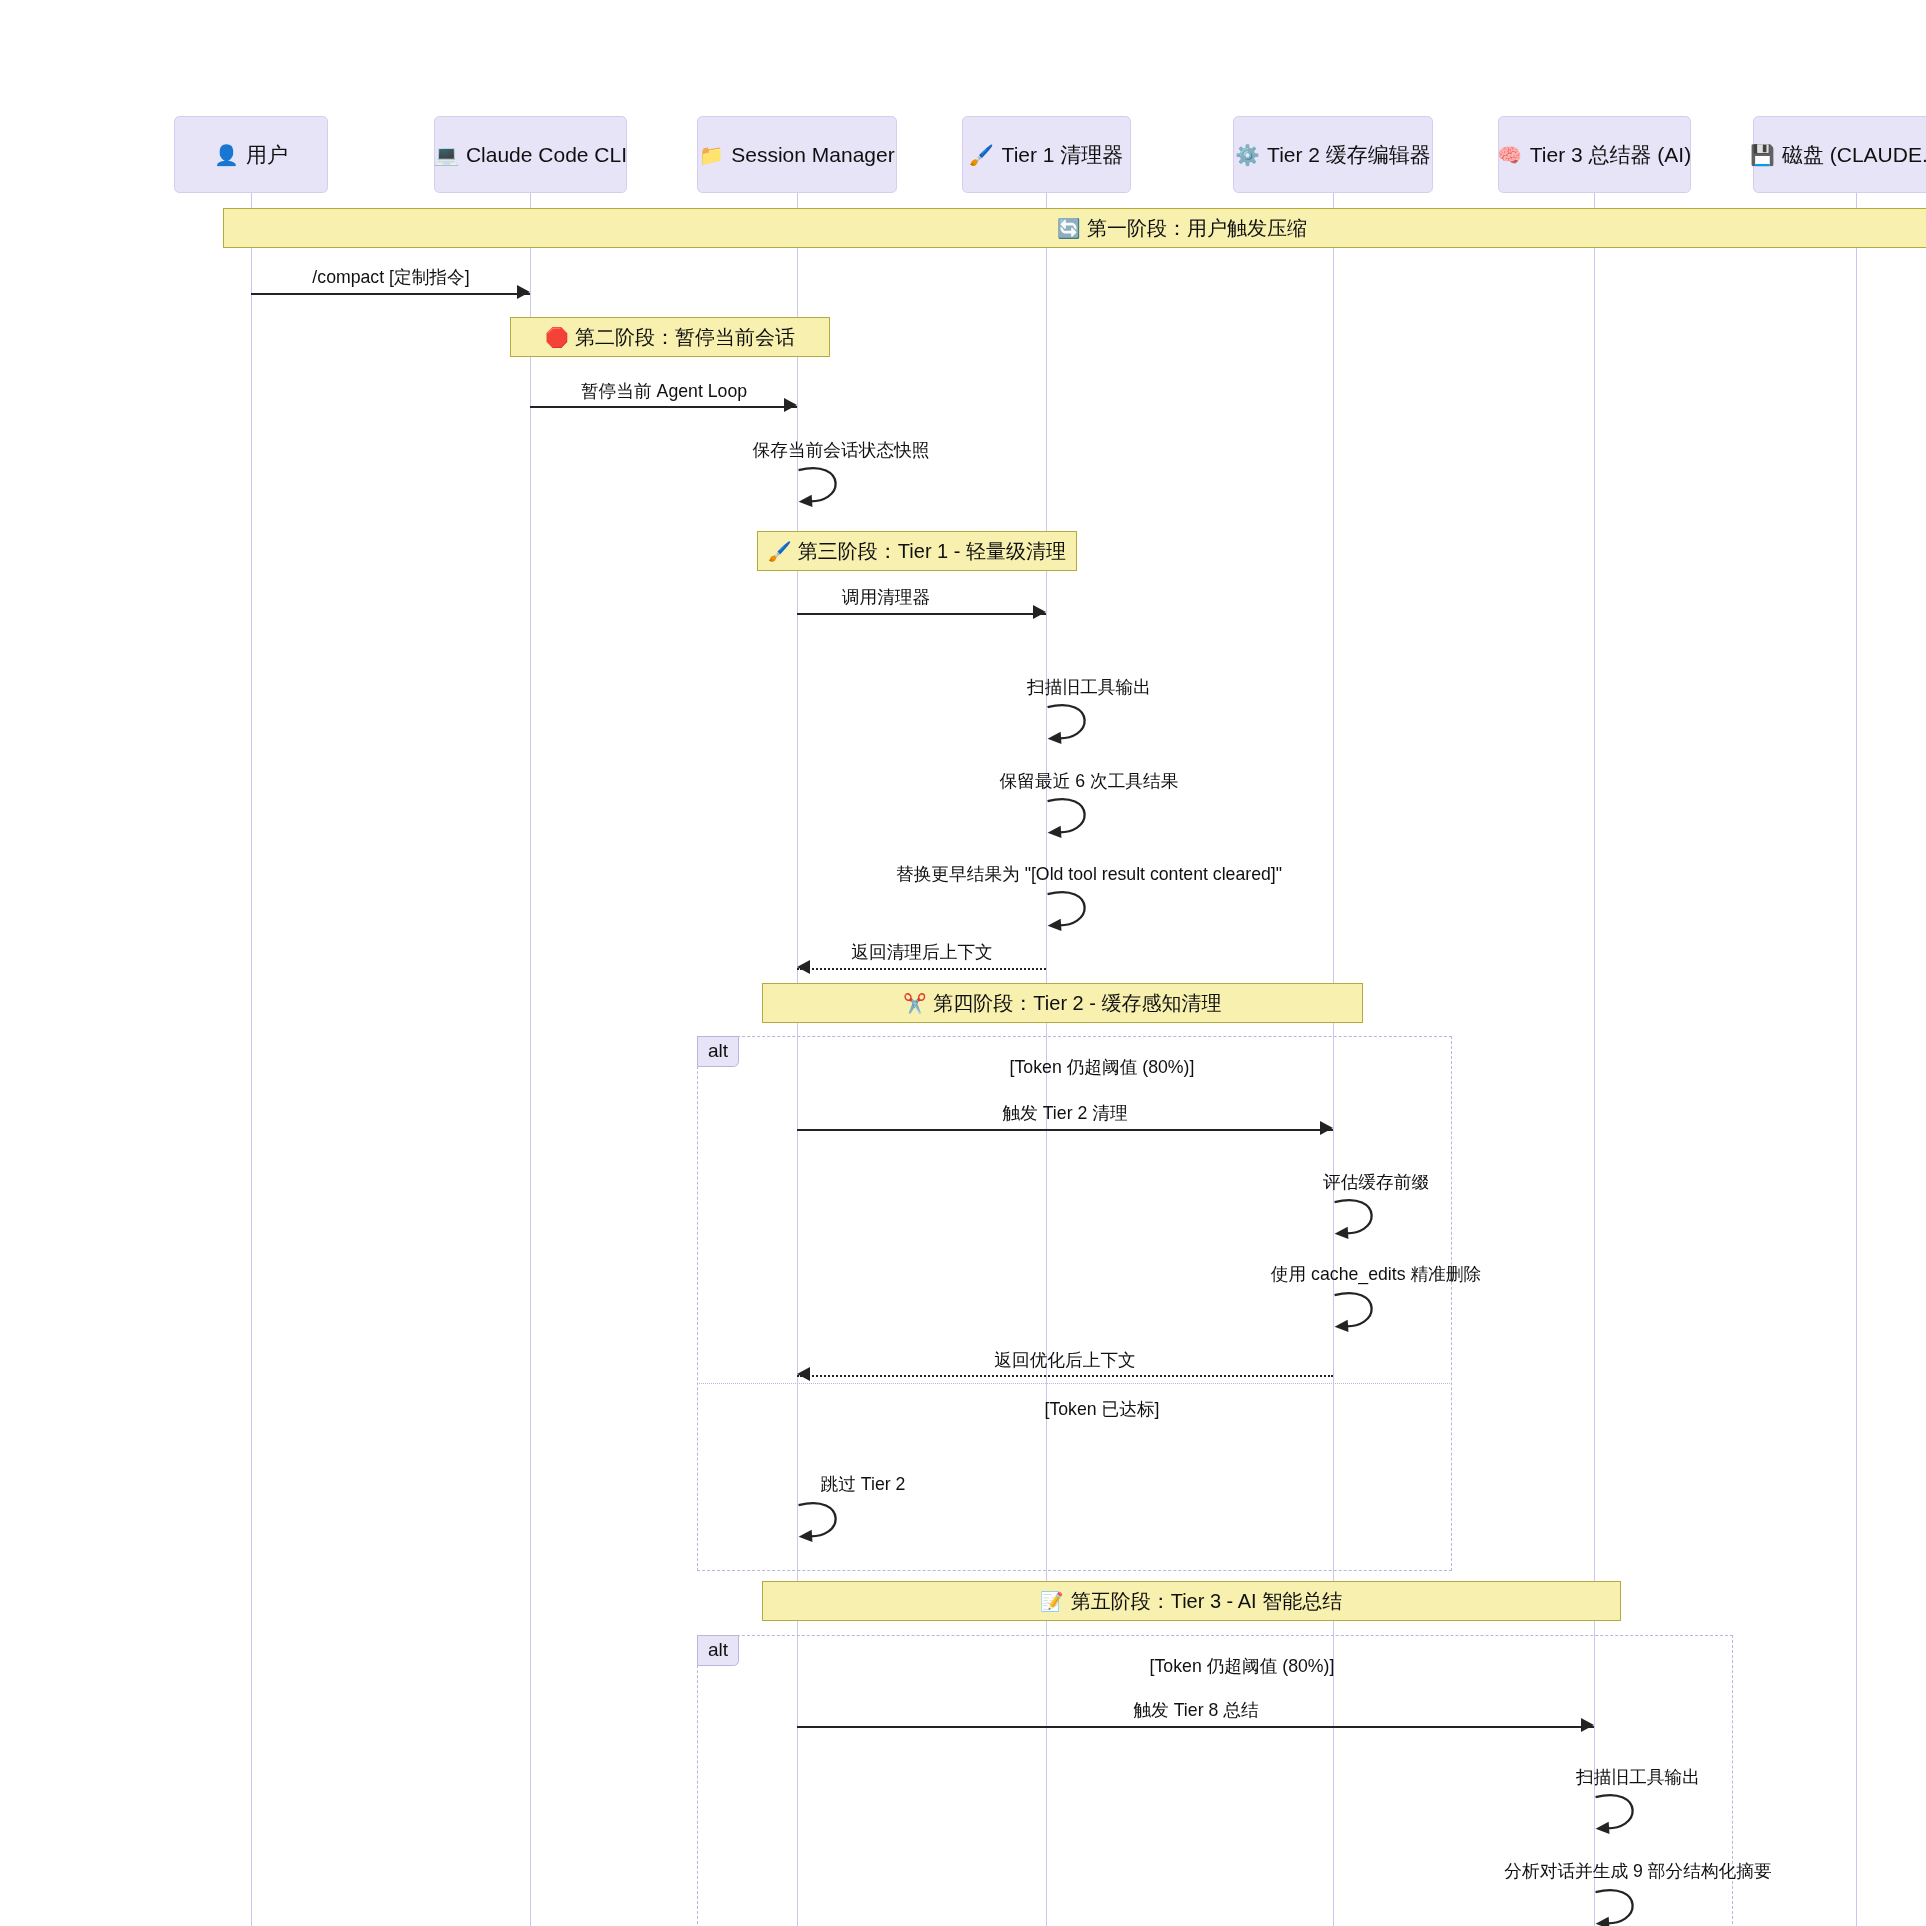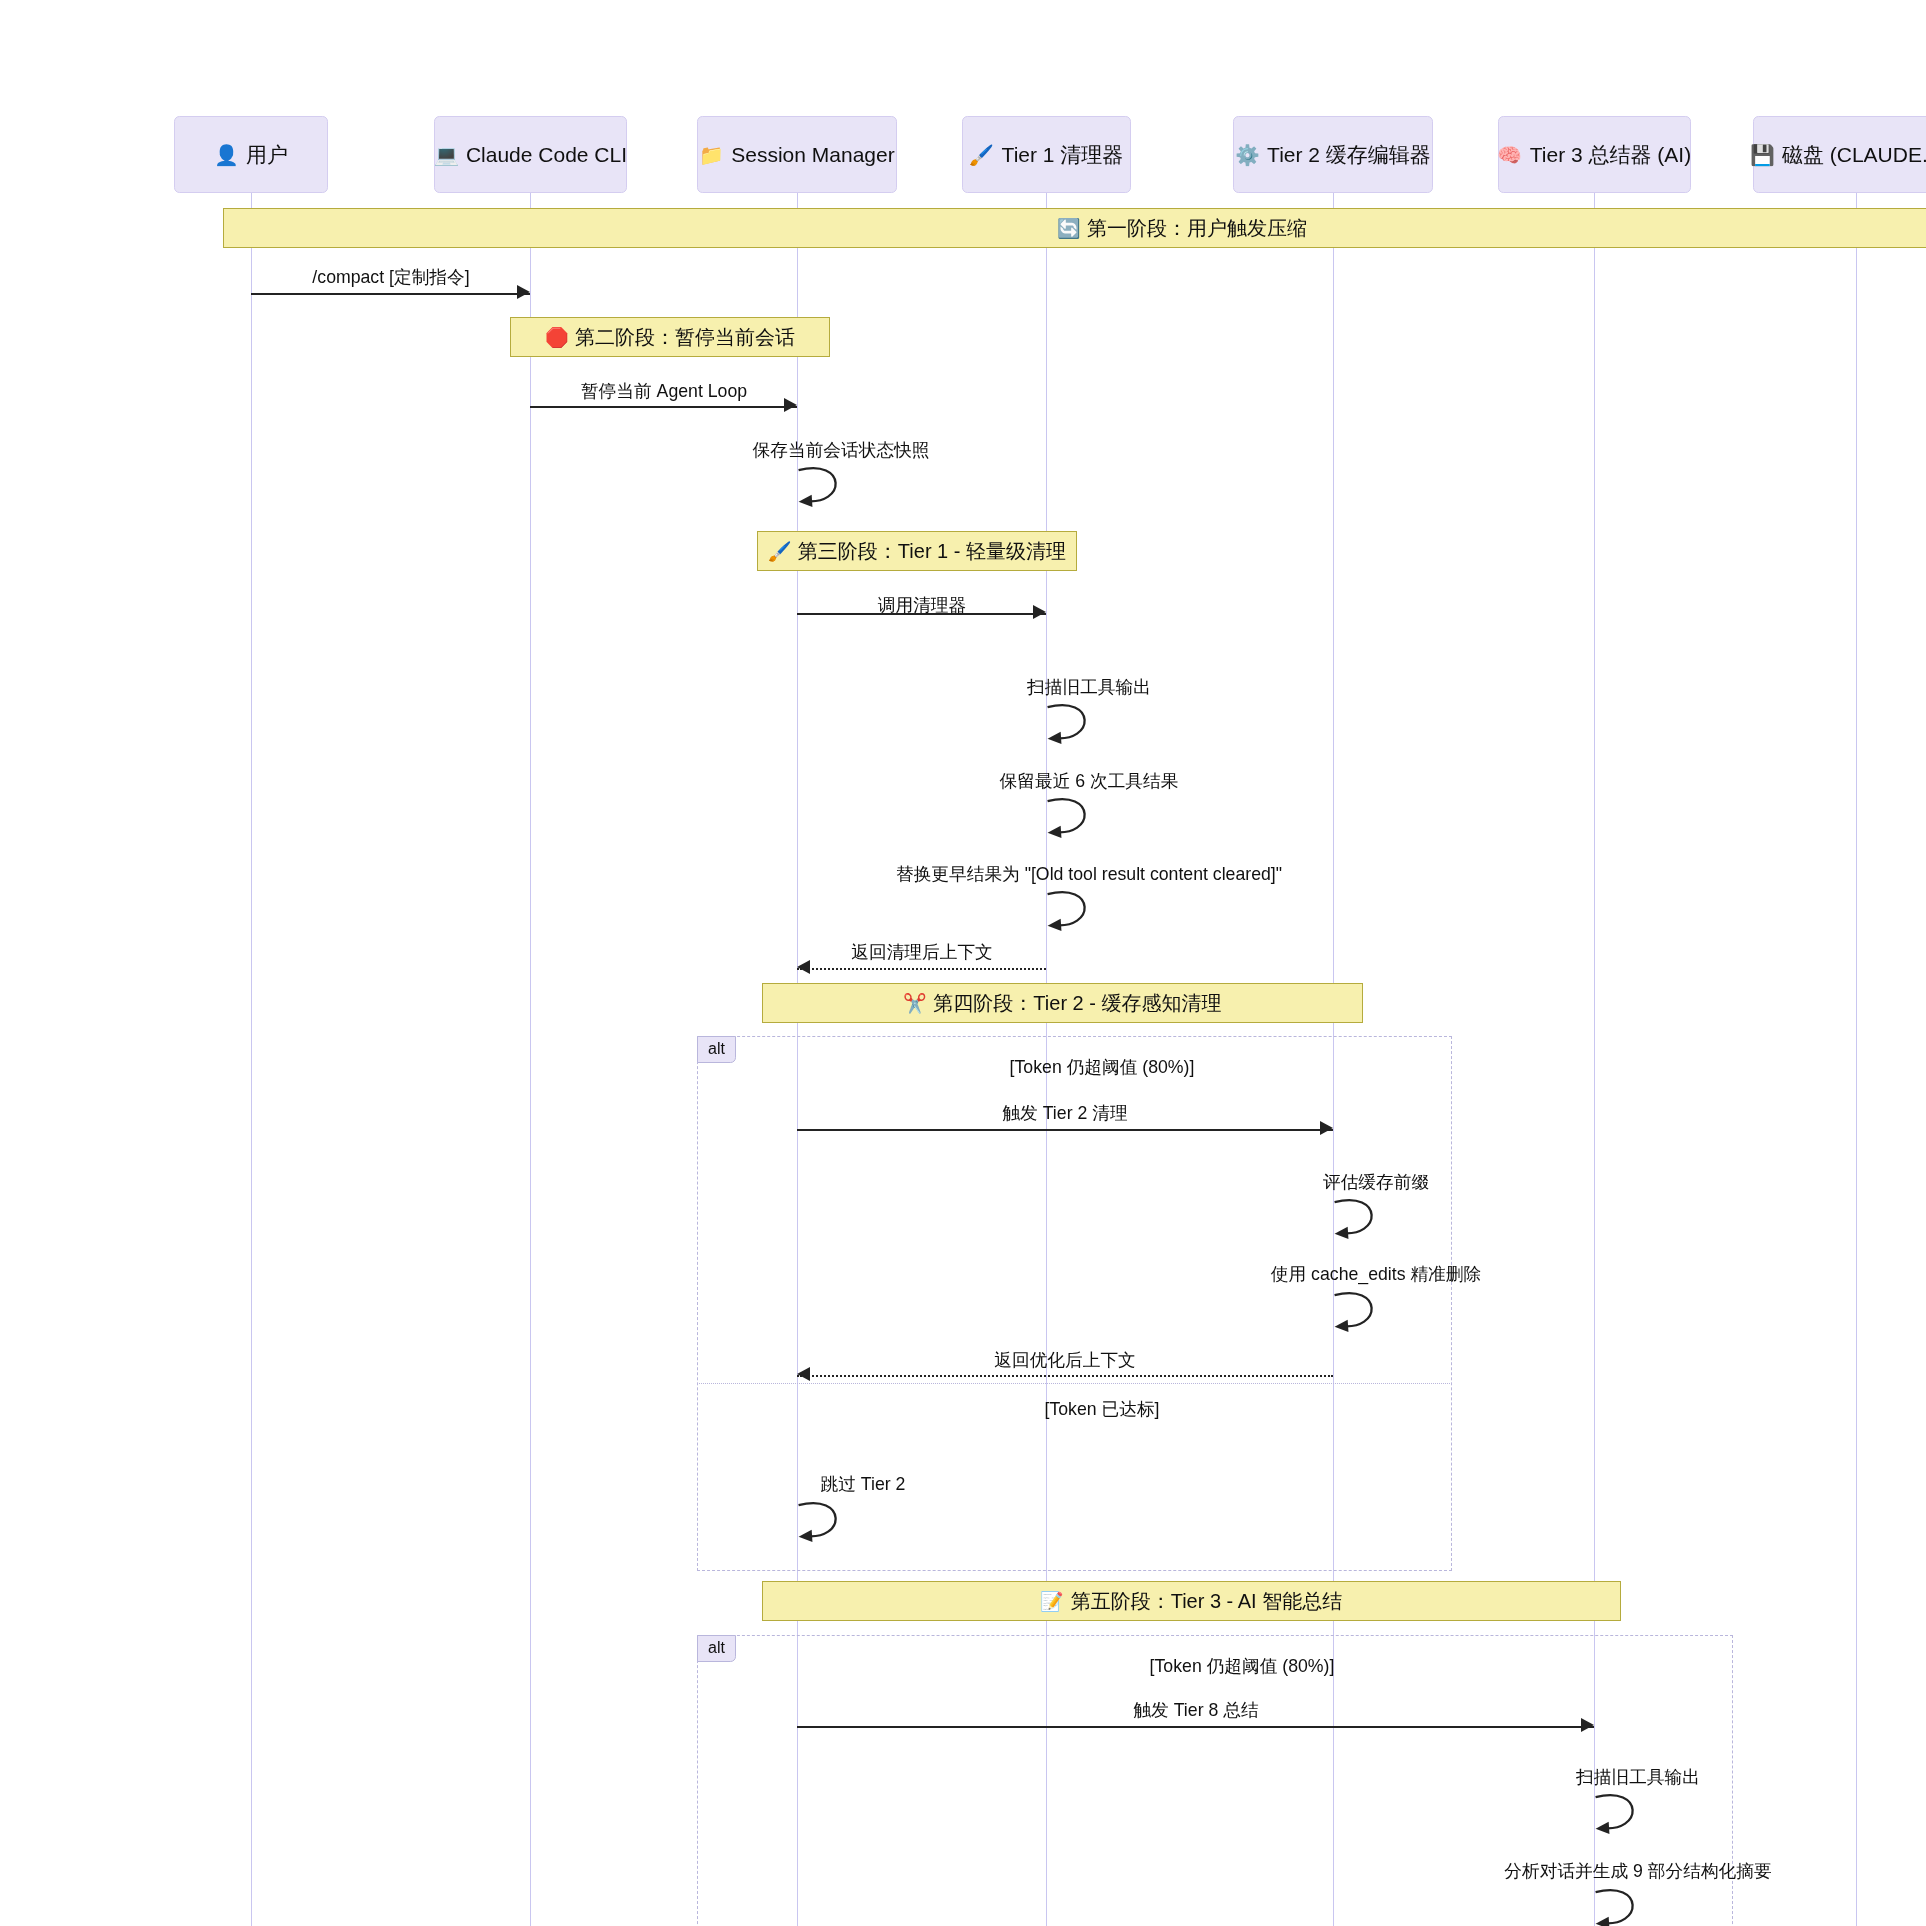--- a/index.html
+++ b/index.html
@@ -63,21 +63,21 @@
 
   
   .altbox {
     position: absolute;
     border: 1.2px dashed #b9b6dc;
   }
   .altlabel {
     position: absolute;
     background: #e8e4f7;
     border: 1.2px solid #b9b6dc;
-    font-size: 16px;
+    font-size: 19px;
     color: #101010;
     padding: 3.1px 10px 3.9px 10px;
     border-radius: 0 0 5.4px 0;
   }
   .altdiv {
     position: absolute;
     height: 0;
     border-top: 1.5px dotted #b9b6dc;
   }
   .altcond {
@@ -202,21 +202,21 @@
       <svg width="77" height="50" viewBox="0 0 200 130">
         <path d="M4 16 C 130 -16, 130 110, 18 96" fill="none" stroke="#232323" stroke-width="6"></path>
         <path d="M38 80 L4 98 L40 112 Z" fill="#232323"></path>
       </svg>
     </div>
     <div class="msglabel" style="left: 841px; top: 438px;">保存当前会话状态快照</div>
     <div class="msg" style="left: 797px; top: 613px; width: 249px;">
       <div class="line" style="width: 249px;"></div>
       <div class="head r" style="left: 236px;"></div>
     </div>
-    <div class="msglabel" style="left: 922px; top: 585px; margin-top: 8px;">调用清理器</div>
+    <div class="msglabel" style="left: 886px; top: 585px;">调用清理器</div>
     <div class="selfloop" style="left: 1046px; top: 701px;">
       <svg width="77" height="50" viewBox="0 0 200 130">
         <path d="M4 16 C 130 -16, 130 110, 18 96" fill="none" stroke="#232323" stroke-width="6"></path>
         <path d="M38 80 L4 98 L40 112 Z" fill="#232323"></path>
       </svg>
     </div>
     <div class="msglabel" style="left: 1089px; top: 675px; text-align: right;">扫描旧工具输出</div>
     <div class="selfloop" style="left: 1046px; top: 795px;">
       <svg width="77" height="50" viewBox="0 0 200 130">
         <path d="M4 16 C 130 -16, 130 110, 18 96" fill="none" stroke="#232323" stroke-width="6"></path>

